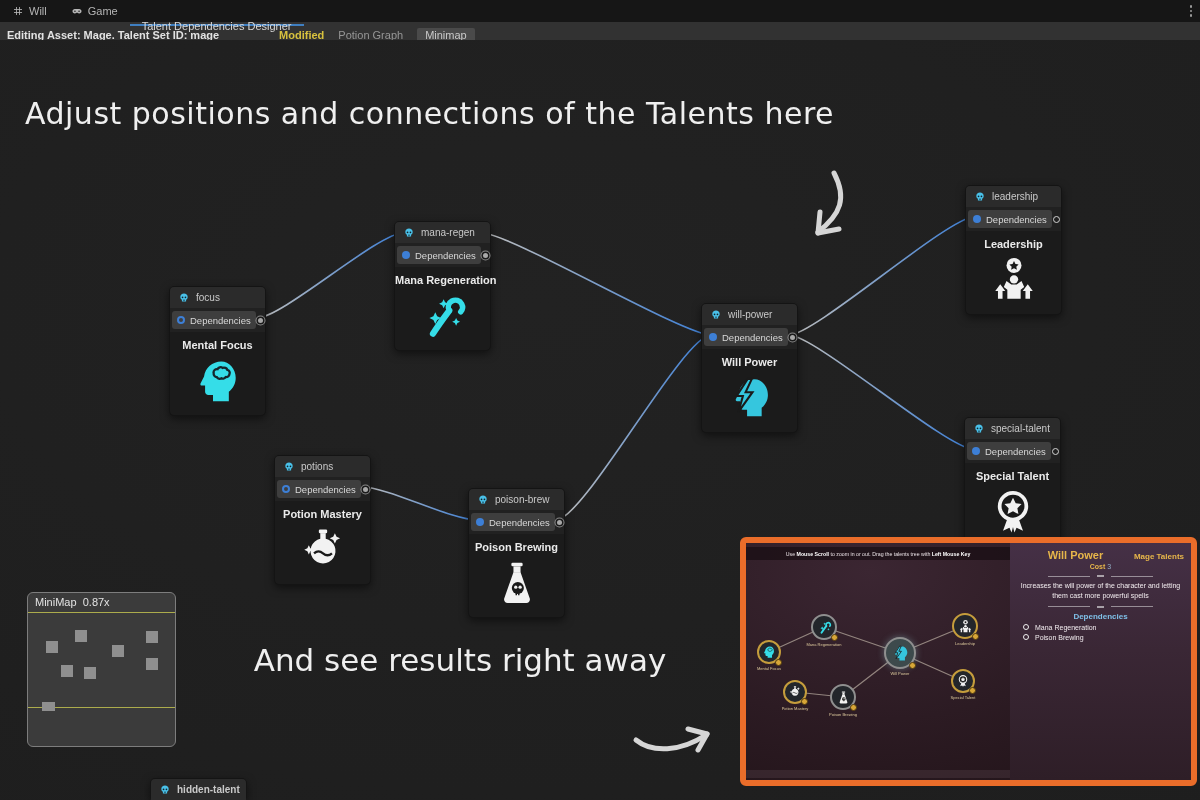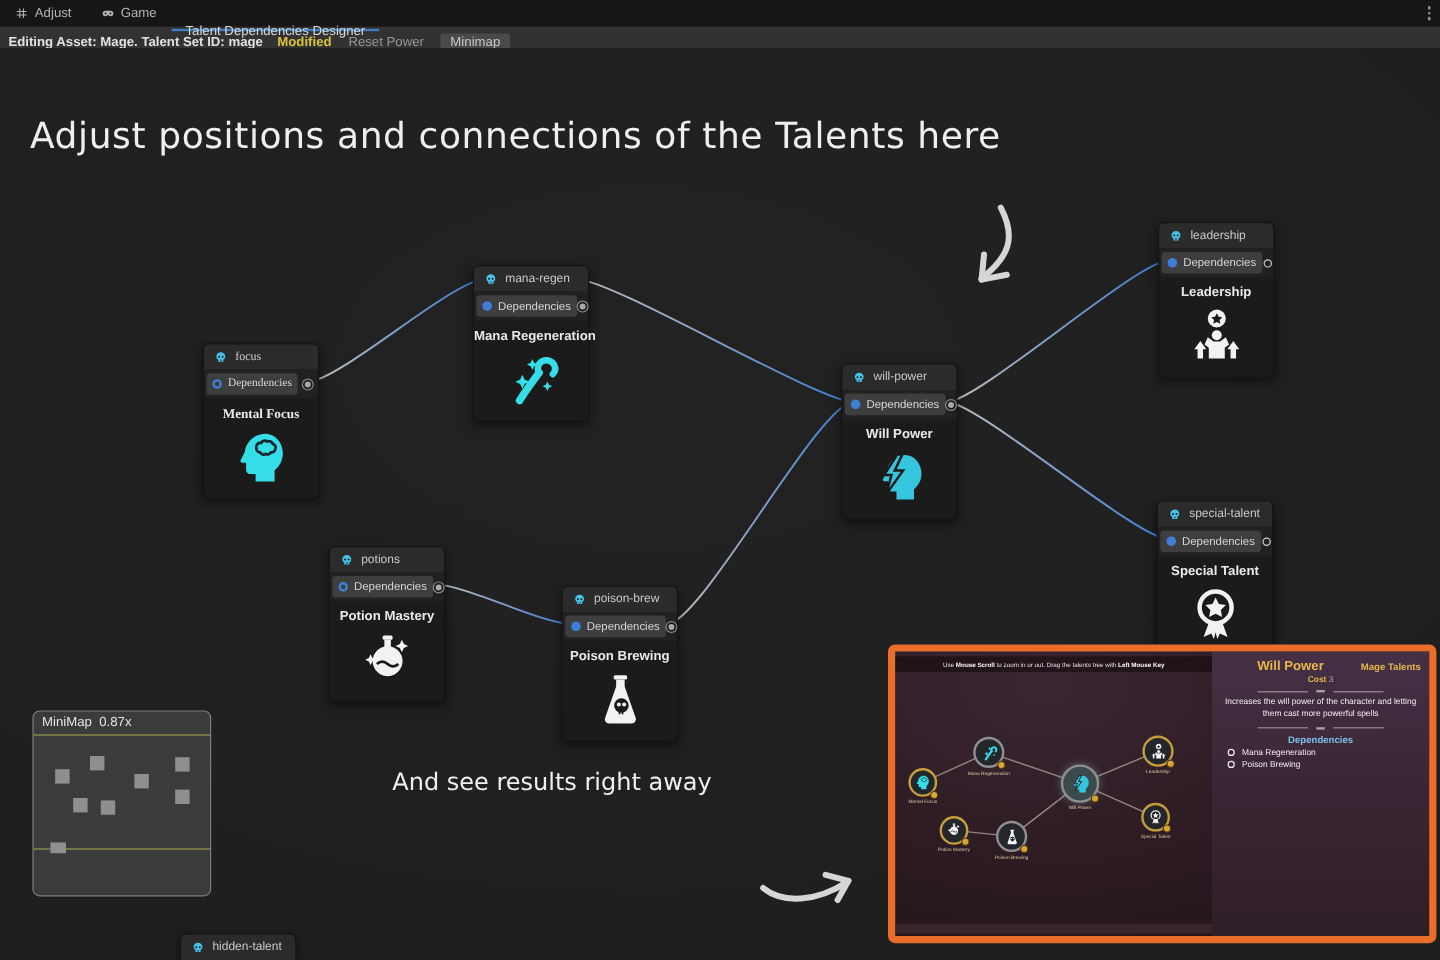--- a/index.html
+++ b/index.html
@@ -8,30 +8,30 @@
   
   .tabbar{height:22px;background:#161616;display:flex;align-items:stretch;position:relative;}
   .tab{display:flex;align-items:center;gap:5px;padding:0 12px;font-size:11px;color:#b5b5b5;box-sizing:border-box;}
   .tab svg{width:12px;height:12px;}
   .tab.active{background:#2e2e2e;border-top:2px solid #3f7fc1;color:#d9d9d9;margin-top:24px;}
   .menu-dots{position:absolute;right:8px;top:5px;display:flex;flex-direction:column;gap:2px;}
   .menu-dots i{width:2.5px;height:2.5px;border-radius:50%;background:#9a9a9a;}
   
   .toolbar{height:18px;background:#323232;border-bottom:1px solid #191919;display:flex;align-items:center;gap:12px;padding:4px 7px;font-size:11px;}
   .editing{color:#e2e2e2;font-weight:bold;}
-  .modified{color:#d8c23e;font-weight:bold;}
+  .modified{color:#d8c23e;font-weight:bold;margin-left:48px;}
   .btn-flat{color:#969696;background:transparent;border:none;font-size:11px;padding:0 2px;}
   .btn-raised{background:#4a4a4a;color:#c9c9c9;border:none;font-size:11px;padding:1.5px 8px;border-radius:2px;}
   
   .canvas{position:absolute;left:0;top:40px;width:1200px;height:760px;overflow:hidden;
           background:radial-gradient(1100px 650px at 45% 35%, #222222 0%, #1e1e1e 100%);}
   .edges{position:absolute;left:0;top:0;z-index:1;pointer-events:none;}
   .hand{position:absolute;z-index:3;color:#efefef;font-family:"DejaVu Sans",sans-serif;font-weight:400;}
   .hand.h1{left:25px;top:56px;font-size:30px;letter-spacing:.5px;white-space:nowrap;}
-  .hand.h2{left:228px;top:596px;width:464px;font-size:20px;text-align:center;line-height:1.55;}
+  .hand.h2{left:228px;top:596px;width:464px;font-size:31px;text-align:center;line-height:1.55;}
   .arrows{position:absolute;left:0;top:0;z-index:3;pointer-events:none;}
   
   .node{position:absolute;z-index:2;width:97px;background:#1b1b1b;border:1px solid #141414;border-radius:5px;
         box-shadow:0 3px 9px rgba(0,0,0,.5);box-sizing:border-box;}
   .node-title{height:21px;background:#2b2b2b;border-radius:4px 4px 0 0;display:flex;align-items:center;gap:6px;padding:0 8px;}
   .node-title svg{width:12px;height:12px;flex:none;}
   .node-title-text{font-size:10px;color:#c9c9c9;white-space:nowrap;}
   .dep-row{height:24px;background:#212121;display:flex;align-items:center;}
   .dep-box{flex:1;height:18px;background:#3e3e3e;border-radius:3px;margin-left:2px;display:flex;align-items:center;gap:5px;padding:0 5px;}
   .dep-label{font-size:9.5px;color:#d8d8d8;white-space:nowrap;}
@@ -153,42 +153,42 @@
         <circle cx="16.1" cy="12.5" r="1.5" fill="#161616"></circle>
     </g>
   </defs>
 </svg>
 
 <div class="tabbar">
   <div class="tab">
     <svg viewBox="0 0 24 24">
         <use href="#icon-grid"></use>
       </svg>
-    <span>Adjust</span>
+    <span>Will</span>
   </div>
   <div class="tab">
     <svg viewBox="0 0 24 24">
         <use href="#icon-gamepad"></use>
       </svg>
     <span>Game</span>
   </div>
   <div class="tab active">
     <span>Talent Dependencies Designer</span>
   </div>
   <div class="menu-dots">
       <i></i>
       <i></i>
       <i></i>
     </div>
 </div>
 
 <div class="toolbar">
   <span class="editing">Editing Asset: Mage. Talent Set ID: mage</span>
   <span class="modified">Modified</span>
-  <button class="btn-flat">Reset Power</button>
+  <button class="btn-flat">Potion Graph</button>
   <button class="btn-raised">Minimap</button>
 </div>
 
 <div class="canvas">
 
   <svg class="edges" width="1200" height="760">
     <defs>
       <linearGradient id="eg1" gradientUnits="userSpaceOnUse" x1="257" y1="278" x2="403" y2="193">
         <stop offset="0" stop-color="#bdbdbd"></stop>
           <stop offset="1" stop-color="#3d7fd6"></stop>
@@ -232,21 +232,21 @@
       <path d="M818 193 L820 172"></path>
         <path d="M818 193 L839 189"></path>
     </g>
     <g stroke="#d6d6d6" stroke-width="5" fill="none" stroke-linecap="round">
       <path d="M636 700 C652 713 680 712 706 695"></path>
       <path d="M707 694 L688 689"></path>
         <path d="M707 694 L698 710"></path>
     </g>
   </svg>
 
-  <div class="node" style="left:169px;top:246px;font-family:Liberation Serif, serif;">
+  <div class="node" style="left:169px;top:246px;">
     <div class="node-title">
       <svg viewBox="0 0 24 24">
           <use href="#icon-skull"></use>
         </svg>
       <span class="node-title-text">focus</span>
     </div>
     <div class="dep-row">
       <div class="dep-box">
         <span class="port in-open"></span>
         <span class="dep-label">Dependencies</span>
@@ -386,21 +386,21 @@
       <span class="out-wrap">
           <span class="port out-filled"></span>
         </span>
     </div>
     <div class="node-name">Poison Brewing</div>
     <svg class="body-icon" viewBox="0 0 24 24">
         <use href="#icon-poison"></use>
       </svg>
   </div>
 
-  <div class="node" style="left:150px;top:738px;">
+  <div class="node" style="left:150px;top:738px;font-weight:bold;">
     <div class="node-title">
       <svg viewBox="0 0 24 24">
           <use href="#icon-skull"></use>
         </svg>
       <span class="node-title-text">hidden-talent</span>
     </div>
   </div>
 
   <div class="minimap">
     <div class="mm-title">

